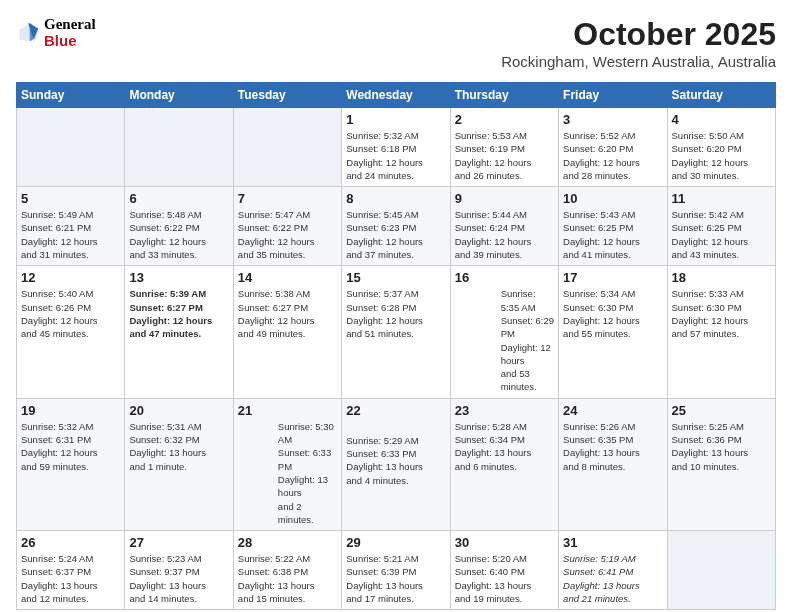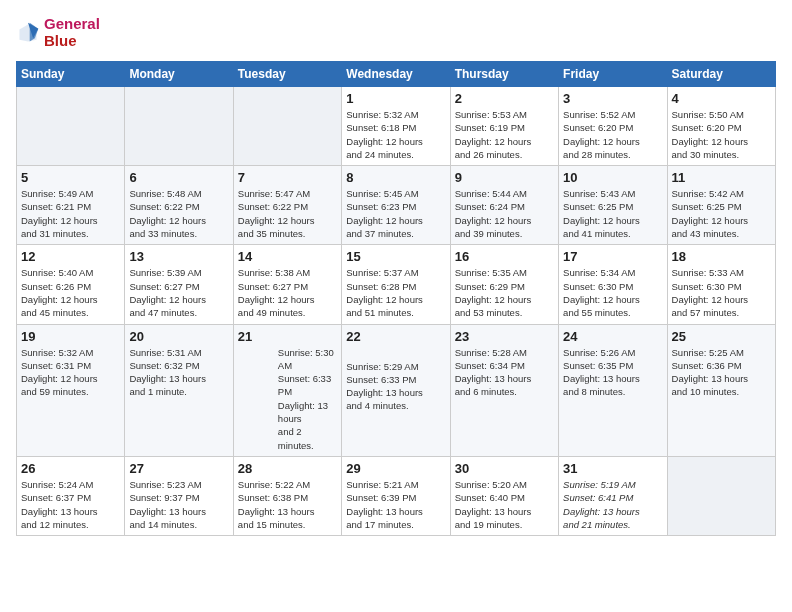--- a/index.html
+++ b/index.html
@@ -22,21 +22,22 @@
       gap: 4px;
     }
     .logo-text {
       display: flex;
       flex-direction: column;
       line-height: 1.1;
     }
     .logo-general {
       font-size: 15px;
       font-weight: bold;
-      color: #be185d;
+      color: #000000;
+      font-family: Liberation Serif, serif;
     }
     .logo-blue {
       font-size: 15px;
       font-weight: bold;
       color: #b91c1c;
     }
     .logo-icon {
       width: 24px;
       height: 24px;
     }
@@ -101,20 +102,24 @@
       <rect x="0" y="0" width="28" height="28" fill="none"></rect>
       <polygon points="14,4 24,10 24,22 14,24 4,22 4,10" fill="#2e6db4" opacity="0.15"></polygon>
       <polygon points="16,2 26,9 22,20 16,24" fill="#2e6db4" opacity="0.7"></polygon>
       <polygon points="14,2 26,9 20,20" fill="#2e6db4"></polygon>
     </svg>
     <div class="logo-text">
       <span class="logo-general">General</span>
       <span class="logo-blue">Blue</span>
     </div>
   </div>
+  <div class="title-block">
+    <div class="month-title">October 2025</div>
+    <div class="location">Rockingham, Western Australia, Australia</div>
+  </div>
 </div>
 
 <table class="calendar">
   <thead>
     <tr>
     <th>Sunday</th>
         <th>Monday</th>
         <th>Tuesday</th>
         <th>Wednesday</th>
         <th>Thursday</th>
@@ -210,42 +215,42 @@
       <tr>
         <td>
           <div class="day-number">12</div>
           <div class="day-info" style="white-space: pre-line;">Sunrise: 5:40 AM
 Sunset: 6:26 PM
 Daylight: 12 hours
 and 45 minutes.</div>
         </td>
         <td>
           <div class="day-number">13</div>
-          <div class="day-info" style="white-space: pre-line;">Sunrise: 5:39 AM
+          <div class="day-info" style="white-space: pre-line; font-weight: bold;">Sunrise: 5:39 AM
 Sunset: 6:27 PM
 Daylight: 12 hours
 and 47 minutes.</div>
         </td>
         <td>
           <div class="day-number">14</div>
           <div class="day-info" style="white-space: pre-line;">Sunrise: 5:38 AM
 Sunset: 6:27 PM
 Daylight: 12 hours
 and 49 minutes.</div>
         </td>
         <td>
           <div class="day-number">15</div>
           <div class="day-info" style="white-space: pre-line;">Sunrise: 5:37 AM
 Sunset: 6:28 PM
 Daylight: 12 hours
 and 51 minutes.</div>
         </td>
         <td>
           <div class="day-number">16</div>
-          <div class="day-info" style="white-space: pre-line;">Sunrise: 5:35 AM
+          <div class="day-info" style="white-space: pre-line; margin-left: 46px;">Sunrise: 5:35 AM
 Sunset: 6:29 PM
 Daylight: 12 hours
 and 53 minutes.</div>
         </td>
         <td>
           <div class="day-number">17</div>
           <div class="day-info" style="white-space: pre-line;">Sunrise: 5:34 AM
 Sunset: 6:30 PM
 Daylight: 12 hours
 and 55 minutes.</div>

